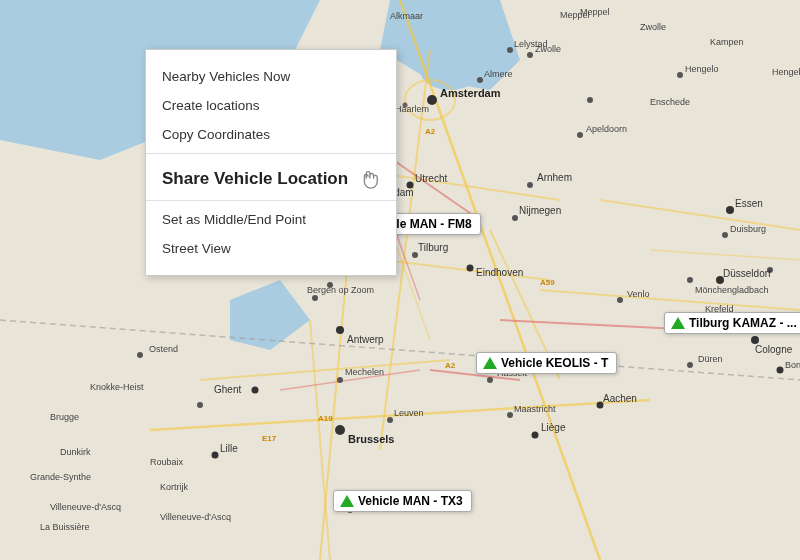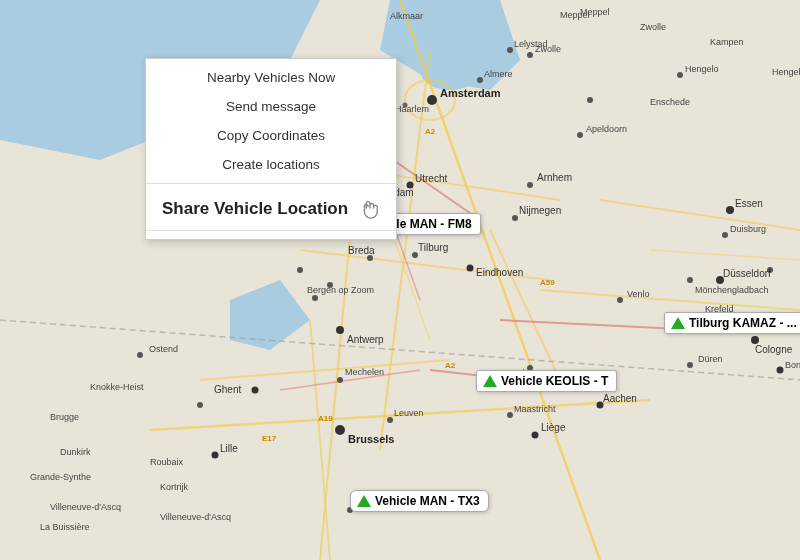--- a/index.html
+++ b/index.html
@@ -17,29 +17,28 @@
     #map-bg {
       width: 100%;
       height: 100%;
       position: absolute;
       top: 0; left: 0;
     }
 
     
     .context-menu {
       position: absolute;
-      top: 58px;
+      top: 49px;
       left: 145px;
       background: white;
       border: 1px solid #ccc;
       box-shadow: 2px 2px 8px rgba(0,0,0,0.2);
       z-index: 100;
       min-width: 210px;
-      padding: 4px 0;
-      text-align: center;
+      padding: 12px 0;
     }
 
     .context-menu-item {
       padding: 7px 16px;
       cursor: pointer;
       font-size: 13.5px;
       color: #333;
       white-space: nowrap;
     }
 
@@ -290,44 +289,45 @@
     <text x="352" y="145" font-size="8" fill="#cc8800" font-family="Arial" font-weight="bold">A4</text>
     <text x="365" y="169" font-size="8" fill="#cc8800" font-family="Arial" font-weight="bold">A12</text>
     <text x="540" y="285" font-size="8" fill="#cc8800" font-family="Arial" font-weight="bold">A59</text>
     <text x="445" y="368" font-size="8" fill="#cc8800" font-family="Arial" font-weight="bold">A2</text>
     <text x="318" y="421" font-size="8" fill="#cc8800" font-family="Arial" font-weight="bold">A19</text>
     <text x="262" y="441" font-size="8" fill="#cc8800" font-family="Arial" font-weight="bold">E17</text>
   </svg>
 
   <div class="context-menu">
     <div class="context-menu-item">Nearby Vehicles Now</div>
-    <div class="context-menu-item">Send message</div>
+    <div class="context-menu-item">Create locations</div>
     <div class="context-menu-item">Copy Coordinates</div>
-    <div class="context-menu-item">Create locations</div>
     <div class="context-menu-divider"></div>
     <div class="context-menu-header">
       <span>Share Vehicle Location</span>
       <svg width="22" height="22" viewBox="0 0 24 24" style="margin-left:4px">
         <path d="M9 11V6a2 2 0 014 0v5m0 0V8a2 2 0 014 0v3m0 0v-1a2 2 0 014 0v5a7 7 0 01-14 0v-6a2 2 0 014 0" stroke="#888" stroke-width="1.5" fill="none" stroke-linecap="round"></path>
       </svg>
     </div>
     <div class="context-menu-divider"></div>
+    <div class="context-menu-item">Set as Middle/End Point</div>
+    <div class="context-menu-item">Street View</div>
   </div>
 
   <div id="vehicles-container">
       <div class="vehicle-marker" style="top: 213px; left: 340px;">
         <span class="tri"></span>
         <span>Vehicle MAN - FM8</span>
       </div>
       <div class="vehicle-marker" style="top: 312px; left: 664px;">
         <span class="tri"></span>
         <span>Tilburg KAMAZ - ...</span>
       </div>
-      <div class="vehicle-marker" style="top: 370px; left: 476px;">
+      <div class="vehicle-marker" style="top: 352px; left: 476px;">
         <span class="tri"></span>
         <span>Vehicle KEOLIS - T</span>
       </div>
-      <div class="vehicle-marker" style="top: 490px; left: 350px; border-radius: 6px;">
+      <div class="vehicle-marker" style="top: 490px; left: 333px;">
         <span class="tri"></span>
         <span>Vehicle MAN - TX3</span>
       </div>
     </div>
 </div>
 
 </body></html>

